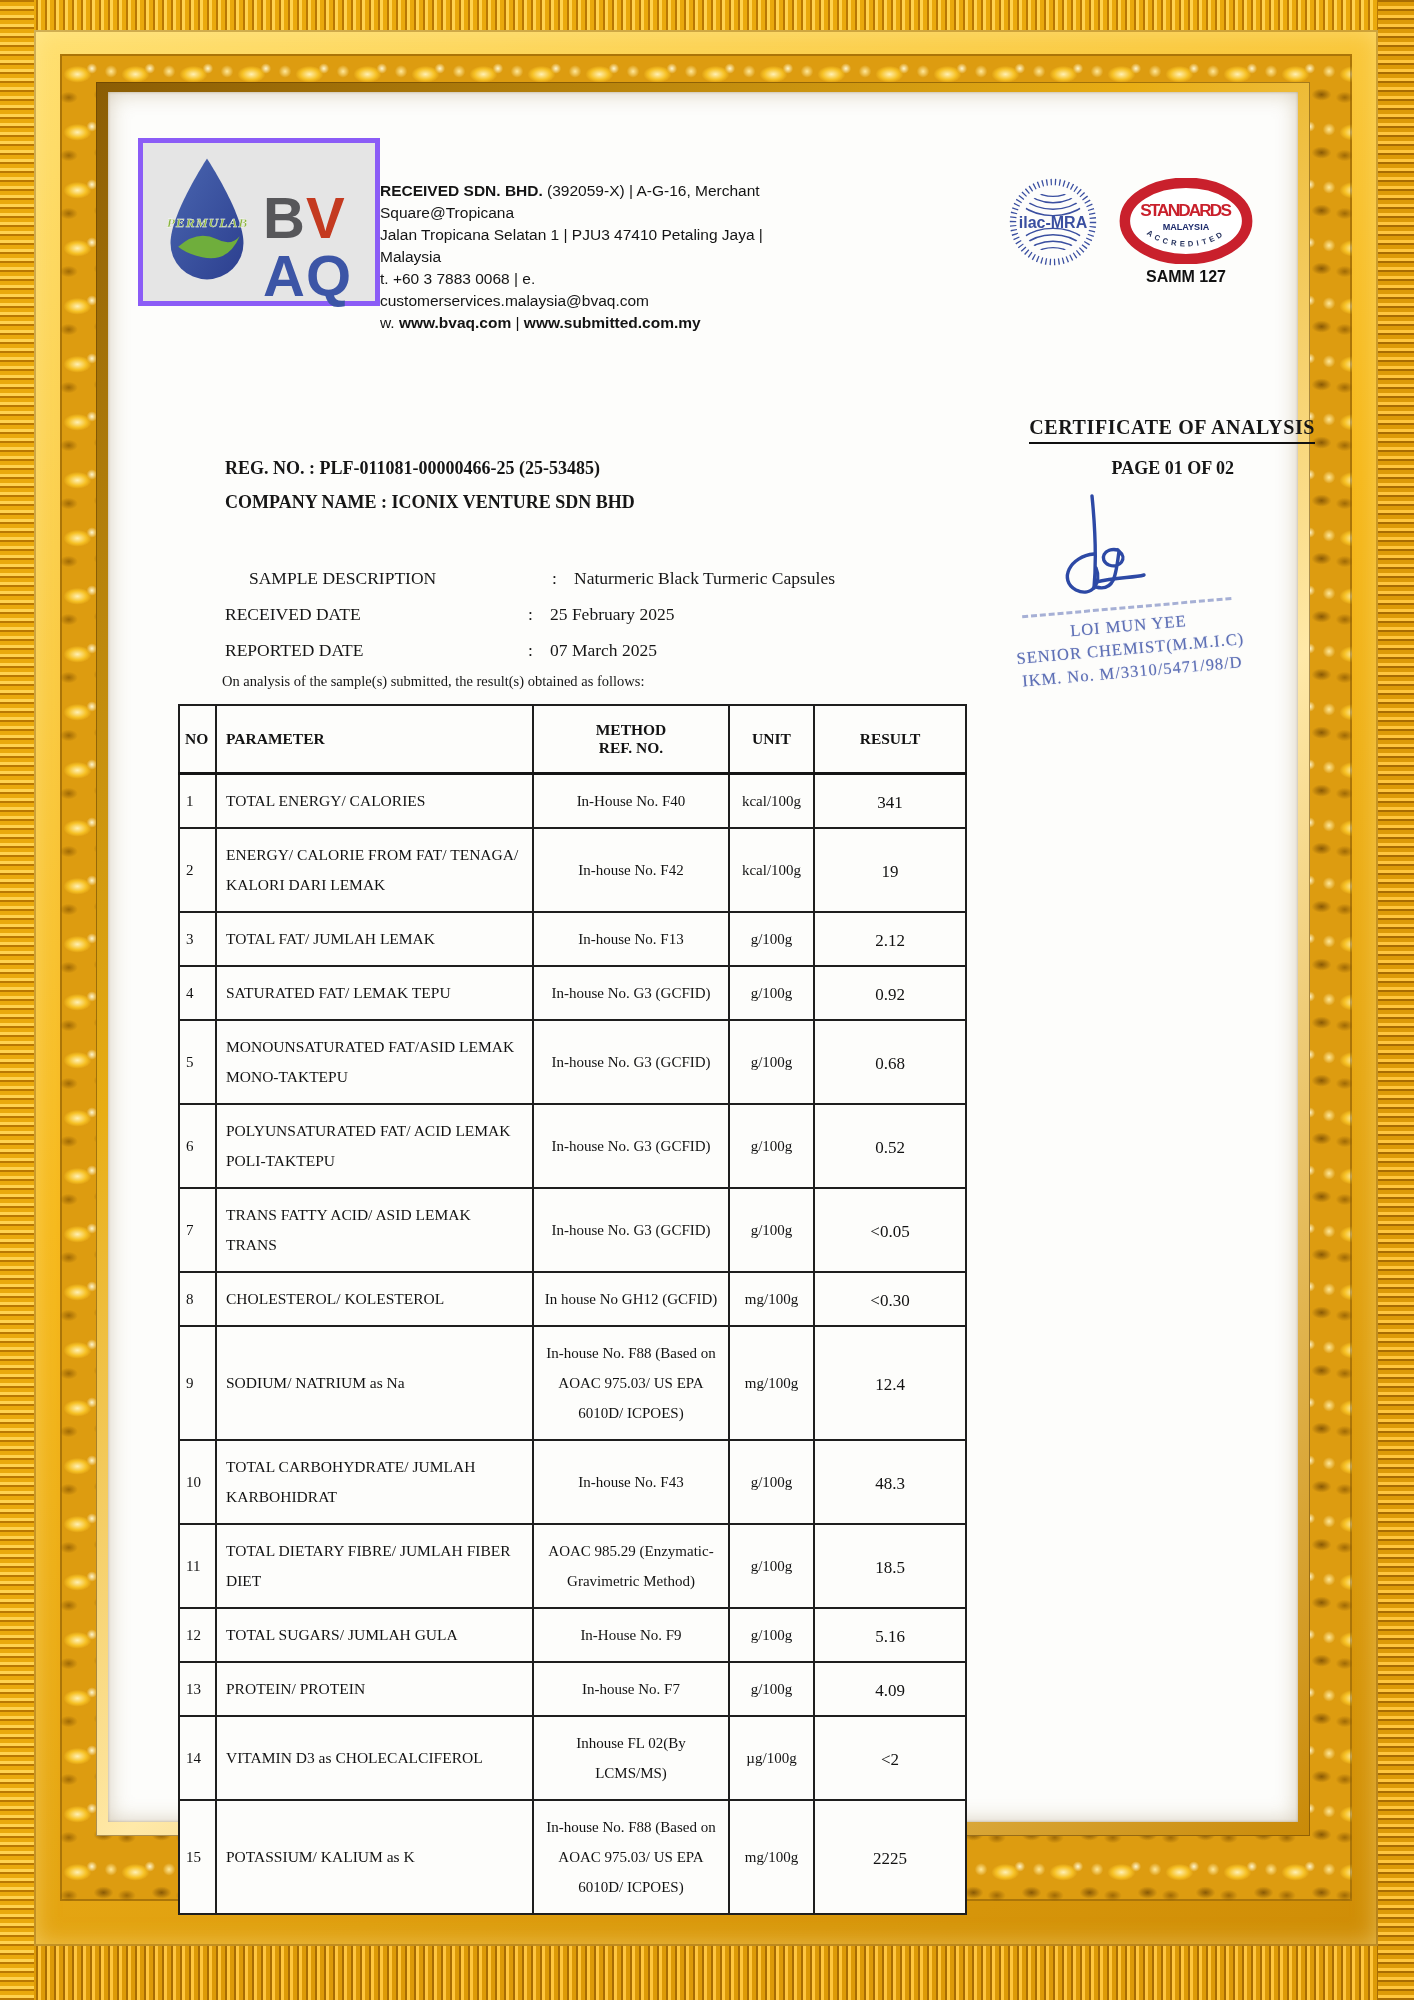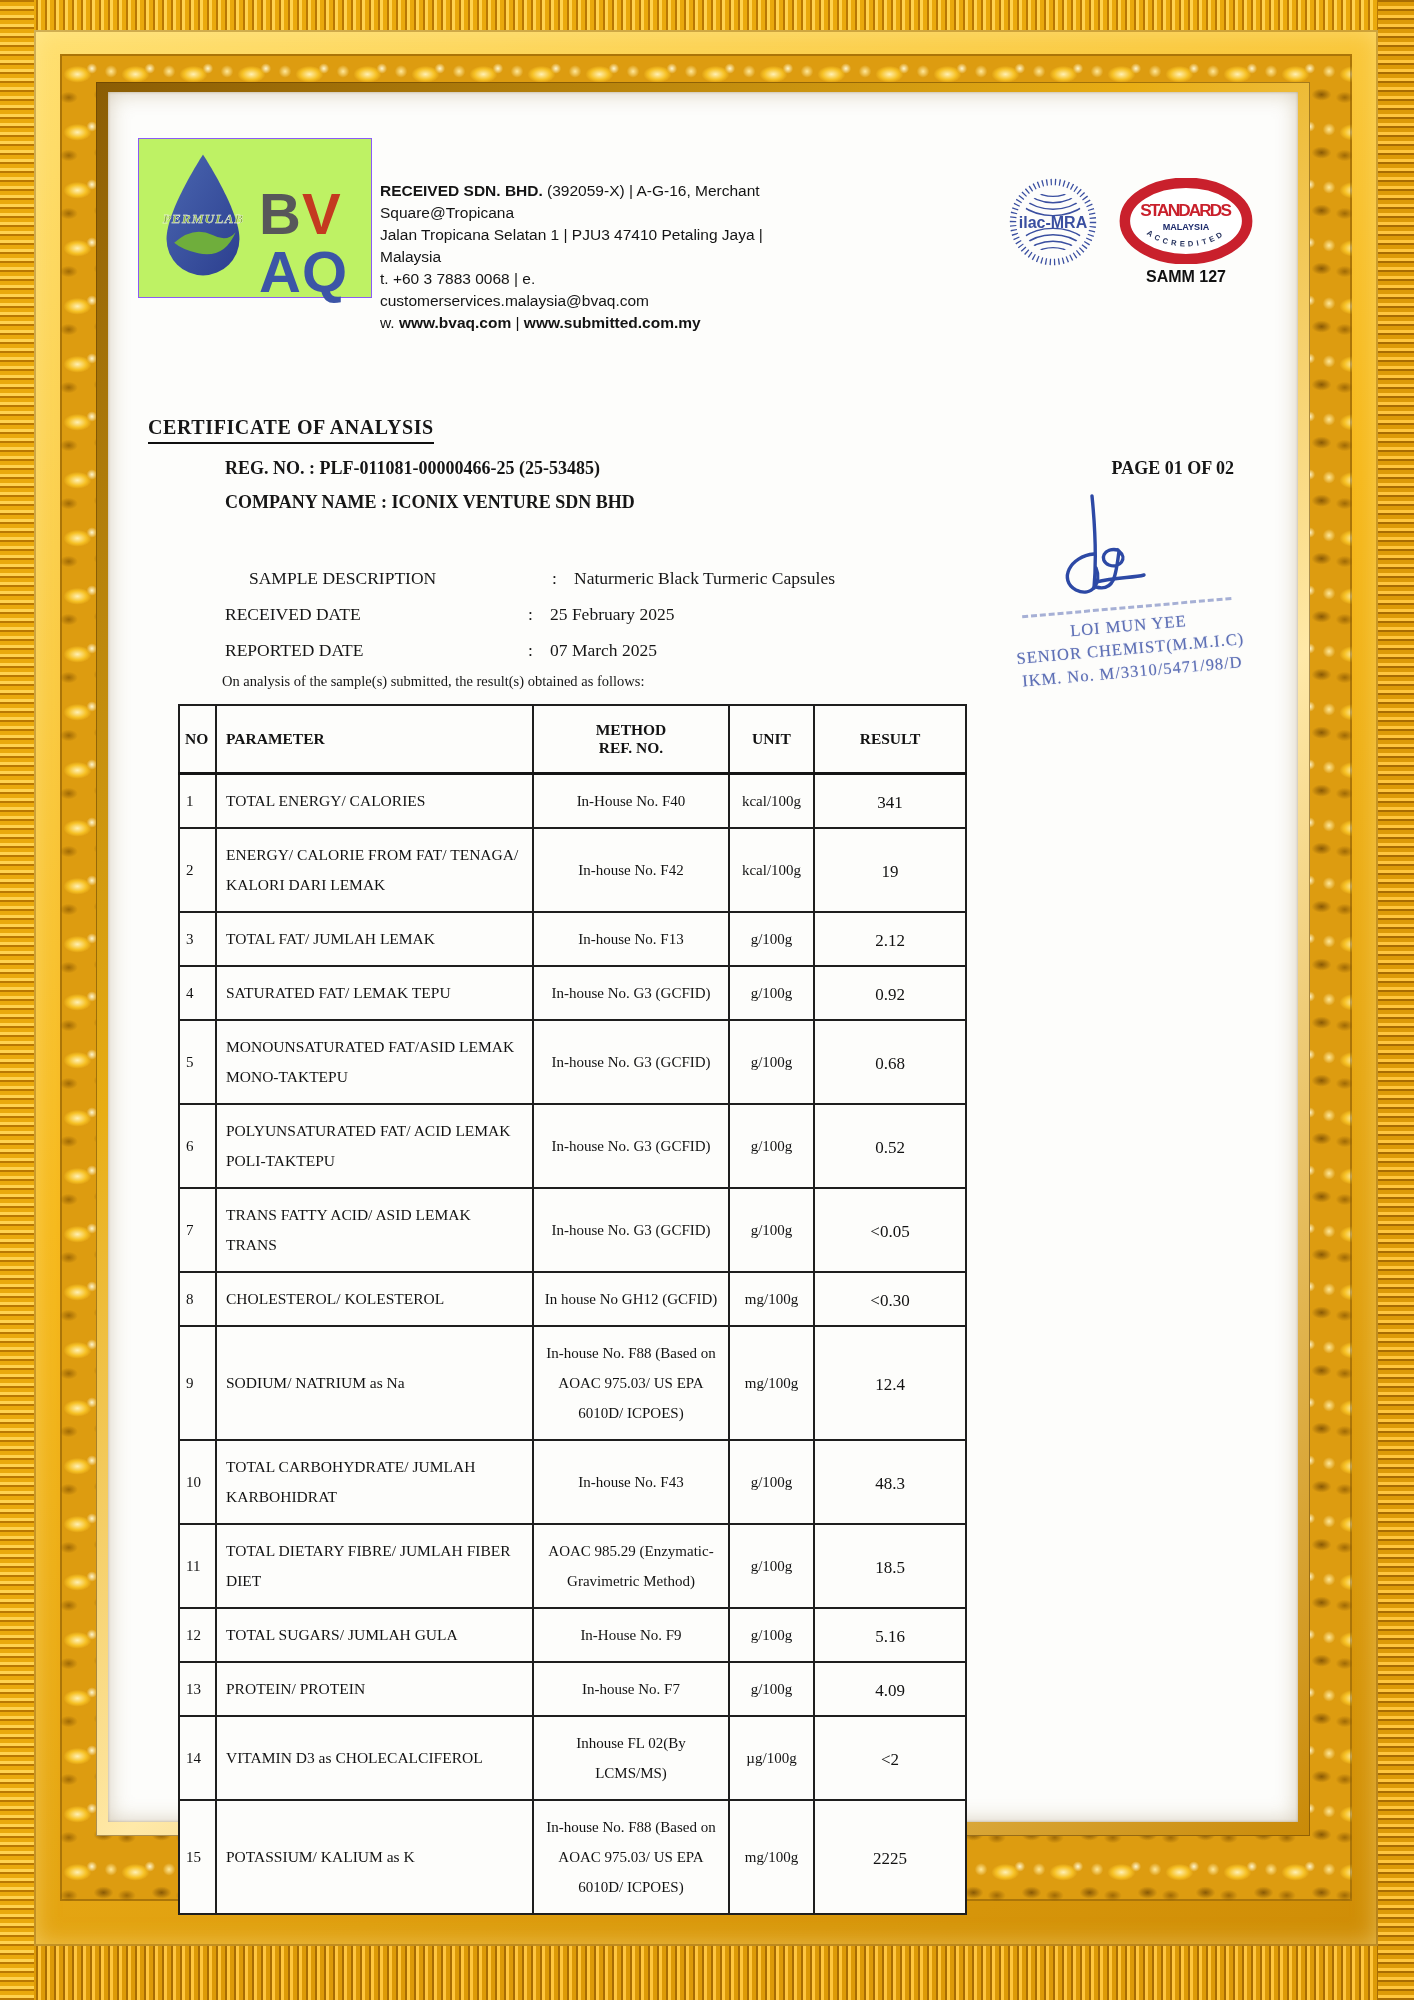--- a/index.html
+++ b/index.html
@@ -25,34 +25,34 @@
     background-size:58px 58px;box-shadow:inset 0 0 0 2px rgba(110,70,0,.45);}
   .f-lip{position:absolute;top:82px;right:104px;bottom:164px;left:96px;
     background:linear-gradient(135deg,#8a5c04 0%,#e8ad14 35%,#ffe9a8 60%,#c98a08 100%);
     box-shadow:inset 0 0 0 1px rgba(90,55,0,.5);}
 
   
   .paper{position:absolute;top:92px;left:108px;width:1190px;height:1730px;background:#fdfdfb;
     box-shadow:inset 0 0 22px rgba(110,75,10,.28), inset 0 0 3px rgba(90,60,0,.35);color:#161616;}
 
   
-  .logo-box{position:absolute;left:30px;top:46px;width:232px;height:158px;border:1px solid #8b5cf6;background:#bef264;display:flex;align-items:center;}
+  .logo-box{position:absolute;left:30px;top:46px;width:232px;height:158px;border:5px solid #8b5cf6;background:#e5e5e5;display:flex;align-items:center;}
   .logo-drop{position:absolute;left:16px;top:10px;}
   .brand{position:absolute;left:120px;top:46px;font-family:"Liberation Sans",sans-serif;font-weight:bold;font-size:58px;letter-spacing:1px;line-height:1;}
   .brand span{display:inline-block;}
 
   .address{position:absolute;left:272px;top:88px;width:390px;font-family:"Liberation Sans",sans-serif;font-size:15.5px;line-height:22px;color:#141414;}
   .address b{font-weight:bold;}
 
   .ilac{position:absolute;left:897px;top:82px;width:96px;height:96px;}
   .smstamp{position:absolute;left:1010px;top:86px;width:136px;height:86px;}
   .samm{position:absolute;left:1010px;top:176px;width:136px;text-align:center;font-family:"Liberation Sans",sans-serif;font-weight:bold;font-size:16px;color:#111;}
 
   
-  .title{position:absolute;left:0;top:324px;width:100%;text-align:left;}
+  .title{position:absolute;left:17px;top:324px;width:100%;text-align:right;}
   .title span{display:inline-block;margin-left:40px;font-weight:bold;font-size:20px;letter-spacing:.6px;border-bottom:2px solid #101010;padding-bottom:3px;}
   .regline{position:absolute;left:117px;top:366px;font-weight:bold;font-size:18px;}
   .pageind{position:absolute;right:64px;top:366px;font-weight:bold;font-size:18px;}
   .companyline{position:absolute;left:117px;top:400px;font-weight:bold;font-size:18px;}
 
   
   .sig{position:absolute;left:930px;top:400px;width:110px;height:135px;}
   .chem-stamp{position:absolute;left:872px;top:514px;width:300px;text-align:center;transform:rotate(-5deg);
     color:#4358aa;font-size:16.5px;line-height:23px;letter-spacing:1px;opacity:.85;text-shadow:0 0 1px rgba(67,88,170,.55);}
   .chem-stamp .smear{display:block;width:210px;margin:0 auto 3px auto;border-top:3px dashed rgba(67,88,170,.55);height:2px;}

